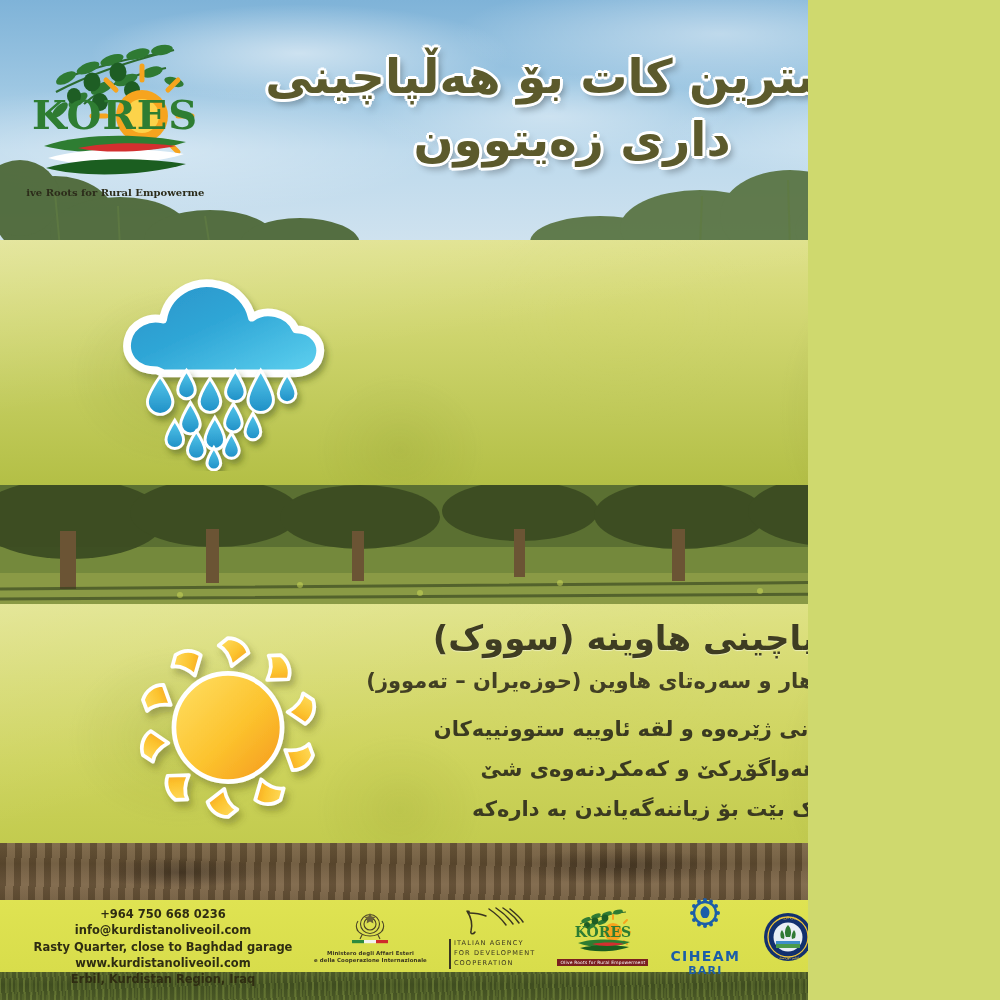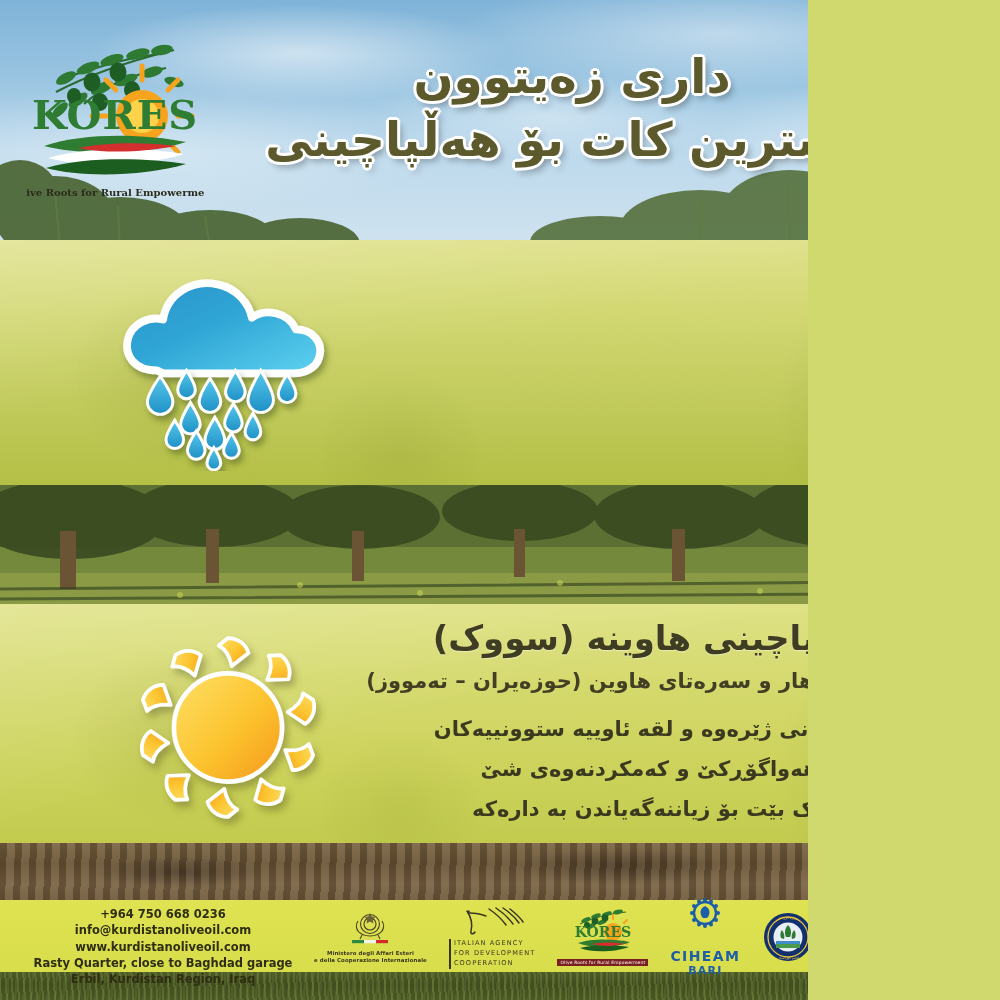--- a/index.html
+++ b/index.html
@@ -302,22 +302,22 @@
           <path d="M18 122 C58 108, 120 110, 160 118 C122 130, 56 132, 18 122 Z" fill="#2e7d32"></path>
           <path d="M22 134 C62 122, 122 124, 158 130 C120 142, 58 144, 22 134 Z" fill="#ffffff"></path>
           <path d="M52 124 C80 118, 120 118, 150 122 C120 128, 80 130, 52 124 Z" fill="#d32f2f"></path>
           <path d="M20 144 C60 132, 122 134, 160 140 C120 152, 56 154, 20 144 Z" fill="#1b5e20"></path>
         </g>
         <text x="89" y="172" font-family="'DejaVu Serif','Liberation Serif',serif" font-size="10" font-weight="bold" fill="#2c2c1a" text-anchor="middle">Olive Roots for Rural Empowerment</text>
       </svg>
     </div>
 
     <div class="title-block">
+      <div class="title-line">باشترین کات بۆ هەڵپاچینی</div>
       <div class="title-line">داری زەیتوون</div>
-      <div class="title-line">باشترین کات بۆ هەڵپاچینی</div>
     </div>
   </div>
 
   <div class="band band-1">
     <div class="band-tex"></div>
 
     <div class="icon-slot icon-rain">
       <svg viewBox="0 0 230 215" width="225" height="210">
         <defs>
           <linearGradient id="cloudg" x1="0" y1="0" x2="1" y2="1">
@@ -469,22 +469,22 @@
   </div>
 
   <div class="photo photo-soil">
     <div class="soil-art"></div>
   </div>
 
   <div class="footer">
     <div class="contact">
       <div>+964 750 668 0236</div>
       <div>info@kurdistanoliveoil.com</div>
+      <div>Rasty Quarter, close to Baghdad garage</div>
       <div>www.kurdistanoliveoil.com</div>
-      <div>Rasty Quarter, close to Baghdad garage</div>
       <div>Erbil, Kurdistan Region, Iraq</div>
     </div>
 
     <div class="logo-row">
 
       <div class="partner">
         <svg width="54" height="38" viewBox="0 0 54 38">
           <g fill="none" stroke="#4a4326" stroke-width="1.1">
             <circle cx="27" cy="14" r="9.5"></circle>
             <circle cx="27" cy="14" r="6"></circle>

